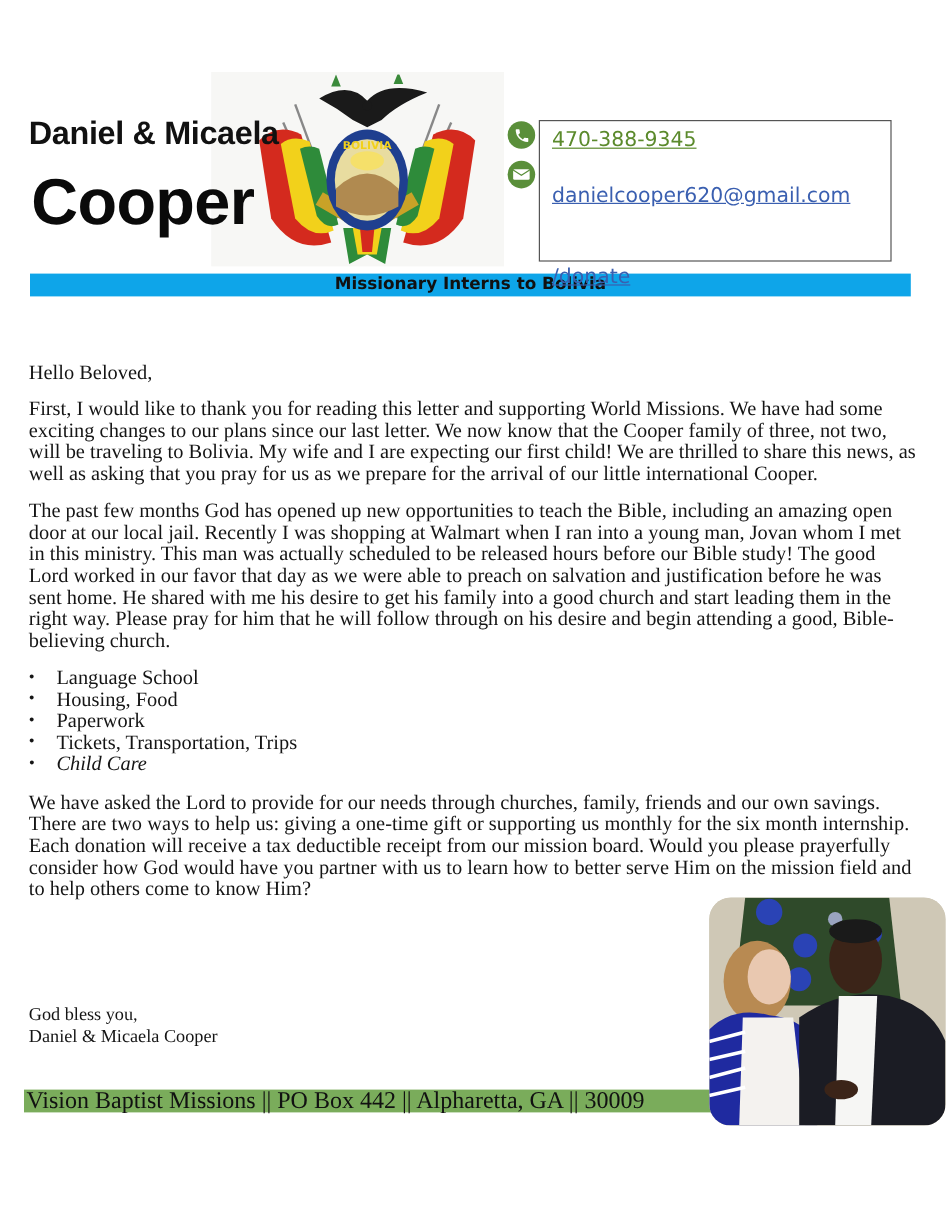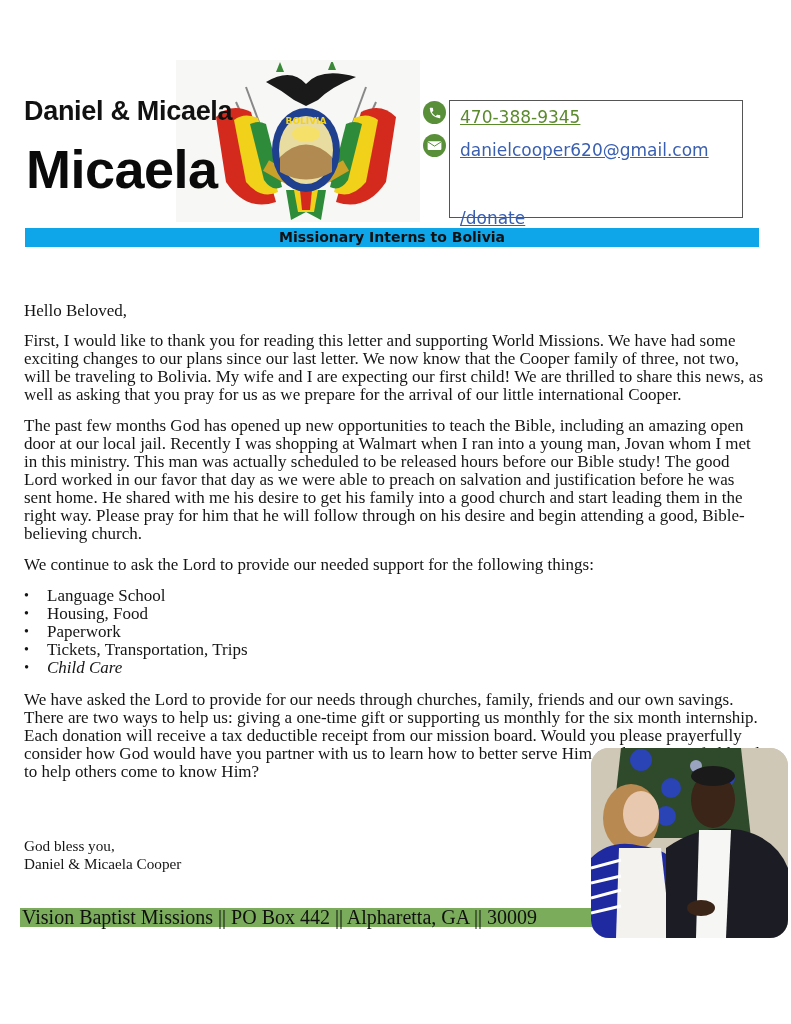--- a/index.html
+++ b/index.html
@@ -29,21 +29,21 @@
       width: 23px; height: 23px; border-radius: 50%; background: #5a8f3a;
       display: flex; align-items: center; justify-content: center; margin-bottom: 10px;
     }
     .contact-box {
       position: absolute; left: 449px; top: 100px; width: 294px; height: 118px;
       border: 1.5px solid #555; background: #fff; z-index: 2;
       padding: 5px 0 0 10px;
       font-family: "DejaVu Sans", sans-serif; font-size: 17px; line-height: 22px;
     }
     .contact-box a { display: block; text-decoration: underline; }
-    .c-phone { color: #5b8a2c; margin-bottom: 11px; }
+    .c-phone { color: #5b8a2c; margin-bottom: 24px; }
     .c-email { color: #3a5fb0; margin-bottom: 24px; }
     .c-url { color: #3a5fb0; }
 
     
     .banner {
       position: absolute; left: 25px; top: 228px; width: 734px; height: 19px;
       background: #0ea5e9; text-align: center;
       font-family: "DejaVu Sans", sans-serif; font-weight: bold; font-size: 14px;
       line-height: 19px; color: #111;
     }
@@ -115,21 +115,21 @@
   <ellipse cx="100" cy="72" rx="14" ry="8" fill="#f5e06a"></ellipse>
   <text x="100" y="62" font-size="9" font-family="DejaVu Sans, sans-serif" font-weight="bold" fill="#f2d11b" text-anchor="middle">BOLIVIA</text>
 
   <path d="M60 20 Q85 5 100 22 Q115 5 150 15 Q125 25 112 38 L100 44 L88 38 Q75 28 60 20 Z" fill="#1a1a1a"></path>
   <circle cx="100" cy="26" r="4" fill="#1a1a1a"></circle>
   <path d="M70 10 L74 0 L78 10 Z" fill="#3a8a3a"></path>
     <path d="M122 8 L126 -2 L130 8 Z" fill="#3a8a3a"></path>
 </svg>
 
 <div class="hdr-name-small">Daniel &amp; Micaela</div>
-<div class="hdr-name-big">Micaela</div>
+<div class="hdr-name-big">Cooper</div>
 
 <div class="contact-icons">
   <div class="c-icon">
     <svg width="14" height="14" viewBox="0 0 24 24">
         <path fill="#fff" d="M6.6 10.8a15.1 15.1 0 0 0 6.6 6.6l2.2-2.2a1 1 0 0 1 1-.25c1.1.37 2.3.57 3.6.57a1 1 0 0 1 1 1V20a1 1 0 0 1-1 1A17 17 0 0 1 3 4a1 1 0 0 1 1-1h3.5a1 1 0 0 1 1 1c0 1.25.2 2.45.57 3.57a1 1 0 0 1-.25 1z"></path>
       </svg>
   </div>
   <div class="c-icon">
     <svg width="15" height="11" viewBox="0 0 24 16">
         <rect x="1" y="1" width="22" height="14" rx="2" fill="#fff"></rect>
@@ -145,21 +145,20 @@
     <span>/donate</span>
   </a>
 </div>
 
 <div class="banner">Missionary Interns to Bolivia</div>
 
 <div class="letter">
   <p class="greet">Hello Beloved,</p>
   <p>First, I would like to thank you for reading this letter and supporting World Missions. We have had some exciting changes to our plans since our last letter. We now know that the Cooper family of three, not two, will be traveling to Bolivia. My wife and I are expecting our first child! We are thrilled to share this news, as well as asking that you pray for us as we prepare for the arrival of our little international Cooper.</p>
   <p>The past few months God has opened up new opportunities to teach the Bible, including an amazing open door at our local jail. Recently I was shopping at Walmart when I ran into a young man, Jovan whom I met in this ministry. This man was actually scheduled to be released hours before our Bible study! The good Lord worked in our favor that day as we were able to preach on salvation and justification before he was sent home. He shared with me his desire to get his family into a good church and start leading them in the right way. Please pray for him that he will follow through on his desire and begin attending a good, Bible-believing church.</p>
-  <p>We continue to ask the Lord to provide our needed support for the following things:</p>
   <ul class="needs">
     <li>Language School</li>
     <li>Housing, Food</li>
     <li>Paperwork</li>
     <li>Tickets, Transportation, Trips</li>
     <li class="italic">Child Care</li>
   </ul>
   <p>We have asked the Lord to provide for our needs through churches, family, friends and our own savings. There are two ways to help us: giving a one-time gift or supporting us monthly for the six month internship. Each donation will receive a tax deductible receipt from our mission board.  Would you please prayerfully consider how God would have you partner with us to learn how to better serve Him on the mission field and to help others come to know Him?</p>
 </div>
 

